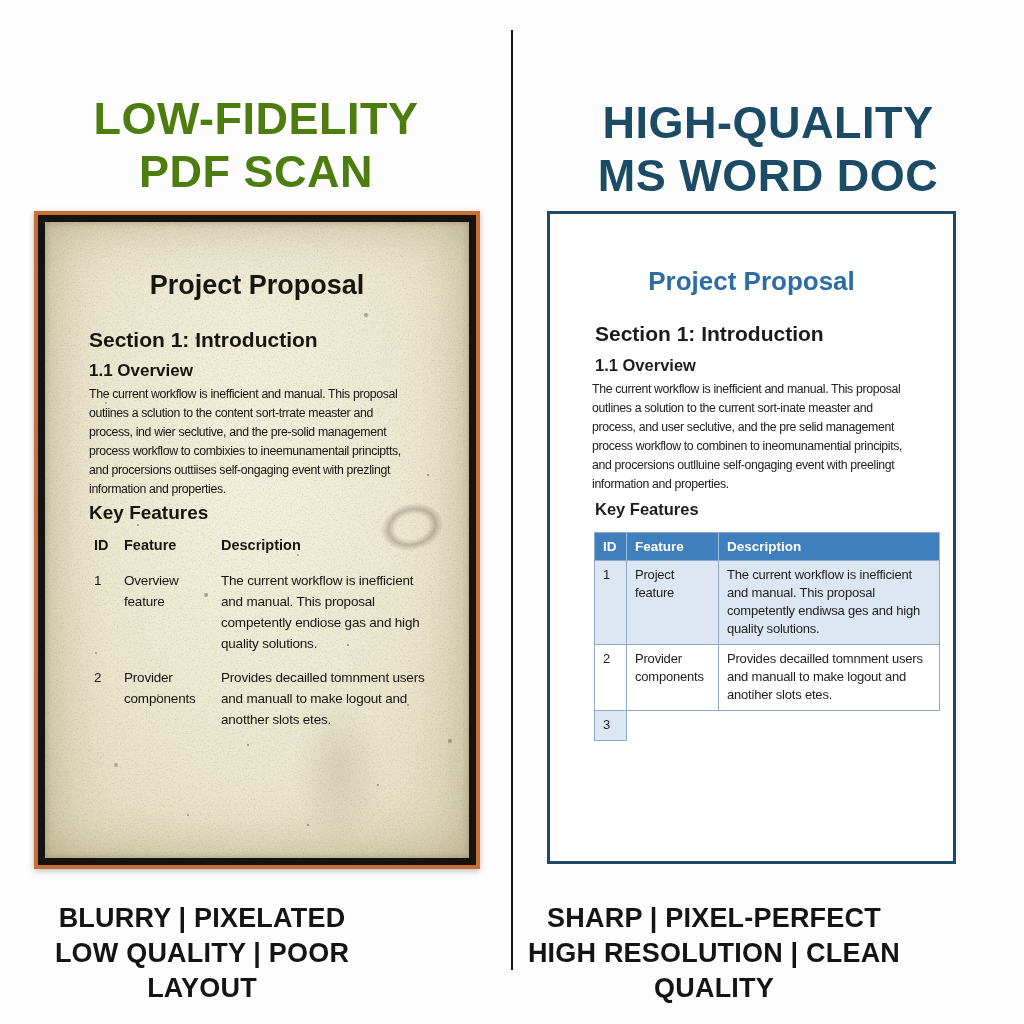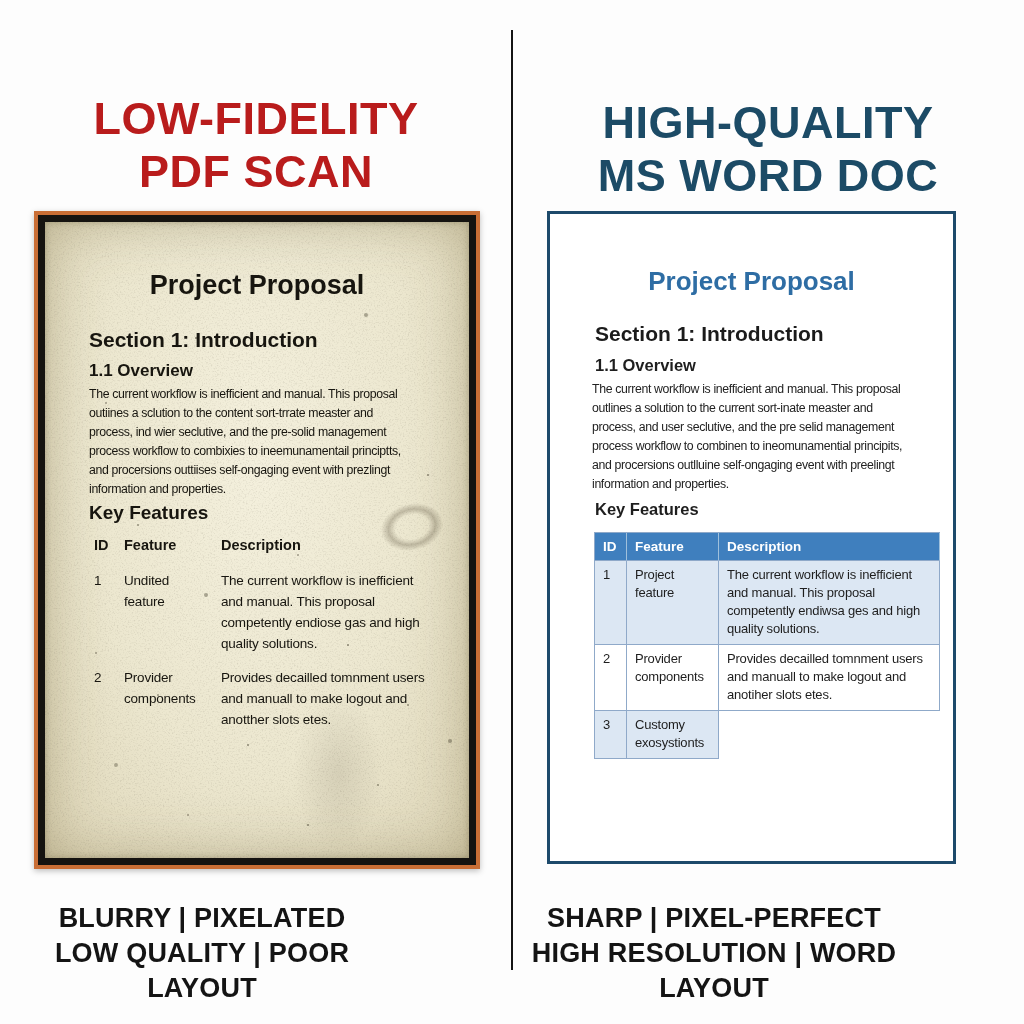--- a/index.html
+++ b/index.html
@@ -12,21 +12,21 @@
   .divider {
     position: absolute; left: 511px; top: 30px; width: 2px; height: 940px;
     background: #141414;
   }
   
   .panel-title {
     position: absolute; top: 62px; width: 512px; text-align: center;
     font-size: 45px; font-weight: bold; line-height: 53px;
     letter-spacing: 0.5px; white-space: pre-line;
   }
-  .panel-title.left { left: 0; color: #b91c1c; }
+  .panel-title.left { left: 0; color: #4d7c0f; }
   .panel-title.right { left: 512px; color: #1C4B66; margin-top: 34px; }
   
   .caption {
     position: absolute; top: 901px; width: 404px; text-align: center;
     font-size: 27px; font-weight: bold; line-height: 35px;
     color: #141414; white-space: pre-line; letter-spacing: 0.2px;
   }
   .caption.left { left: 0; }
   .caption.right { left: 512px; }
   
@@ -158,21 +158,21 @@
 and procersions outtiises self-ongaging event with prezlingt
 information and properties.</p>
           <h4 class="scan-h4">Key Features</h4>
 
           <div class="ltable">
             <div class="lth">ID</div>
             <div class="lth">Feature</div>
             <div class="lth">Description</div>
 
             <div class="ltd">1</div>
-            <div class="ltd pre">Undited
+            <div class="ltd pre">Overview
 feature</div>
             <div class="ltd pre">The current workflow is inefficient
 and manual. This proposal
 competently endiose gas and high
 quality solutions.</div>
 
             <div class="ltd">2</div>
             <div class="ltd pre">Provider
 components</div>
             <div class="ltd pre">Provides decailled tomnment users
@@ -217,22 +217,20 @@
 quality solutions.</div>
 
         <div class="wtd">2</div>
         <div class="wtd pre">Provider
 components</div>
         <div class="wtd pre">Provides decailled tomnment users
 and manuall to make logout and
 anotiher slots etes.</div>
 
         <div class="wtd shade">3</div>
-        <div class="wtd shade pre">Customy
-exosystionts</div>
       </div>
     </div>
   </div>
 
   <div class="caption right">SHARP | PIXEL-PERFECT
-HIGH RESOLUTION | WORD LAYOUT</div>
+HIGH RESOLUTION | CLEAN QUALITY</div>
 
 </div>
 
 </body></html>

